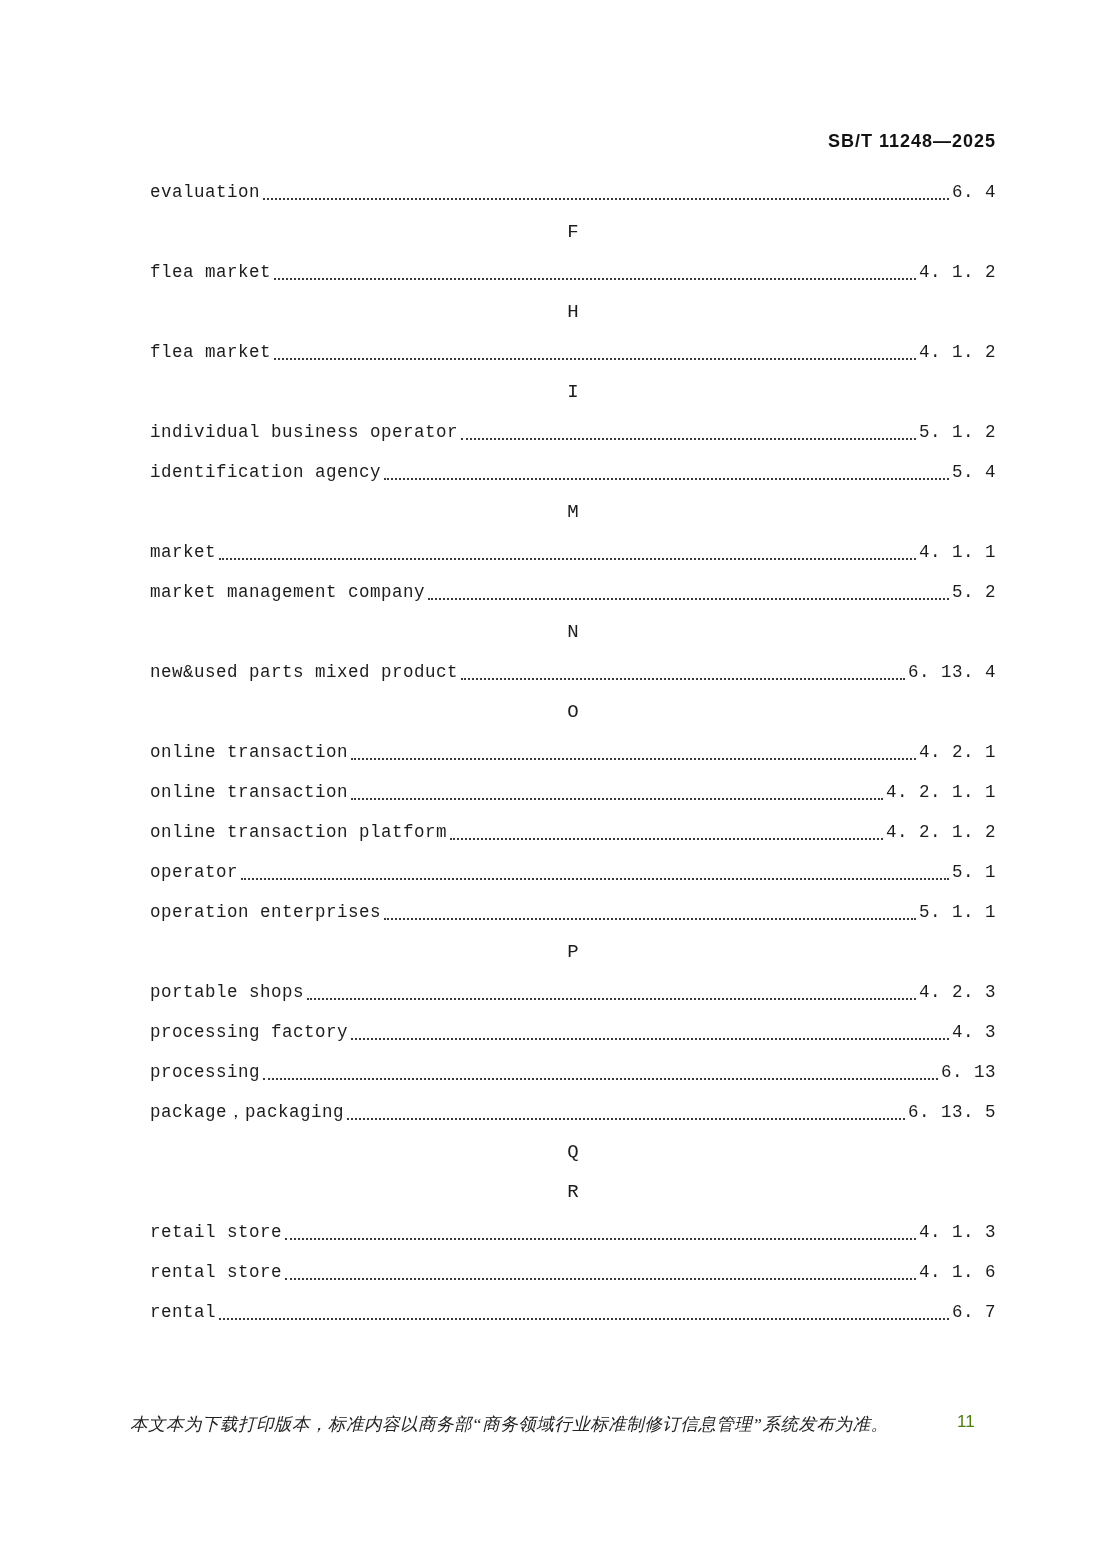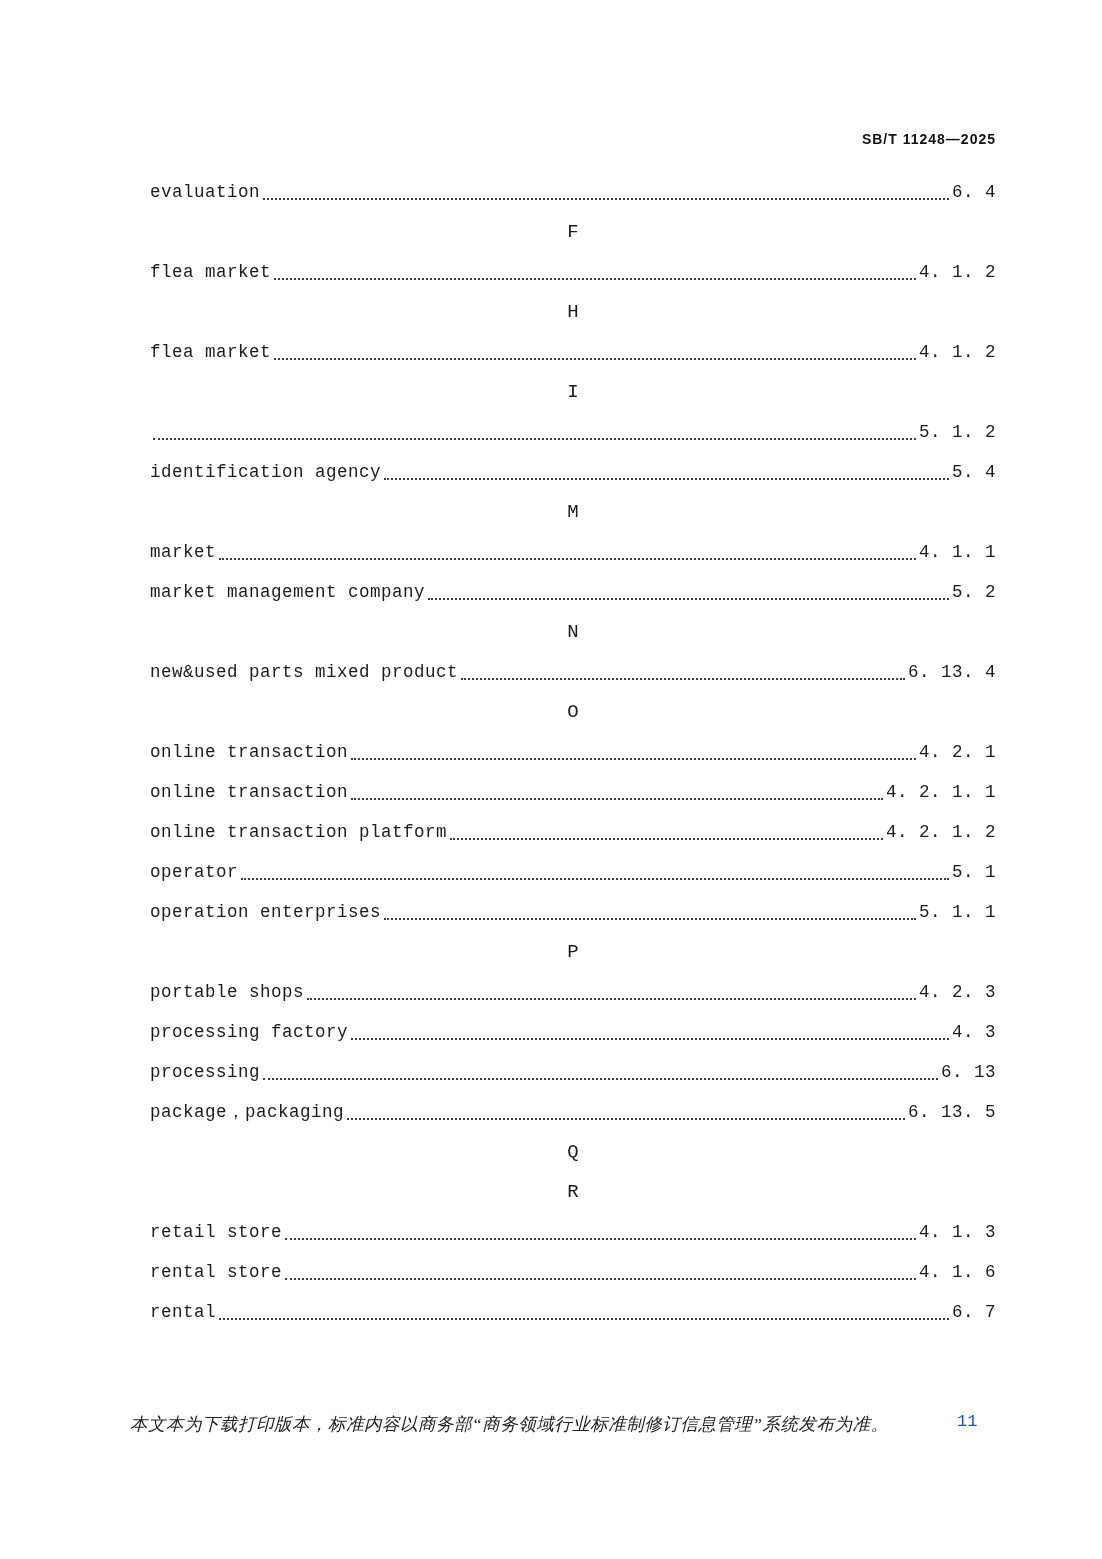--- a/index.html
+++ b/index.html
@@ -10,21 +10,21 @@
     background: #ffffff;
     color: #1c1c1c;
     font-family: "Liberation Mono", monospace;
     overflow: hidden;
   }
   .doc-header {
     position: absolute;
     top: 131px;
     right: 106px;
     font-family: "Liberation Sans", sans-serif;
-    font-size: 14px;
+    font-size: 18px;
     font-weight: 600;
     letter-spacing: 1px;
     color: #111;
   }
   .index-list {
     position: absolute;
     top: 172px;
     left: 150px;
     width: 846px;
   }
@@ -61,23 +61,23 @@
     font-family: "Liberation Serif", serif;
     font-size: 17.5px;
     color: #222;
     letter-spacing: 0.5px;
     font-style: italic;
   }
   .page-number {
     position: absolute;
     left: 957px;
     top: 1412px;
-    font-family: Liberation Mono, monospace;
+    font-family: Liberation Sans, sans-serif;
     font-size: 17px;
-    color: #1d4ed8;
+    color: #4d7c0f;
   }
 </style>
 </head>
 <body>
 
 <div class="page">
 
   <div class="doc-header">SB/T 11248—2025</div>
 
   <main class="index-list">
@@ -93,20 +93,21 @@
       <span class="ref">4. 1. 2</span>
     </div>
       <div class="letter-row">H</div>
       <div class="entry-row">
       <span class="term">flea market</span>
       <span class="dots"></span>
       <span class="ref">4. 1. 2</span>
     </div>
       <div class="letter-row">I</div>
       <div class="entry-row">
+      <span class="term">individual business operator</span>
       <span class="dots"></span>
       <span class="ref">5. 1. 2</span>
     </div>
       <div class="entry-row">
       <span class="term">identification agency</span>
       <span class="dots"></span>
       <span class="ref">5. 4</span>
     </div>
       <div class="letter-row">M</div>
       <div class="entry-row">

